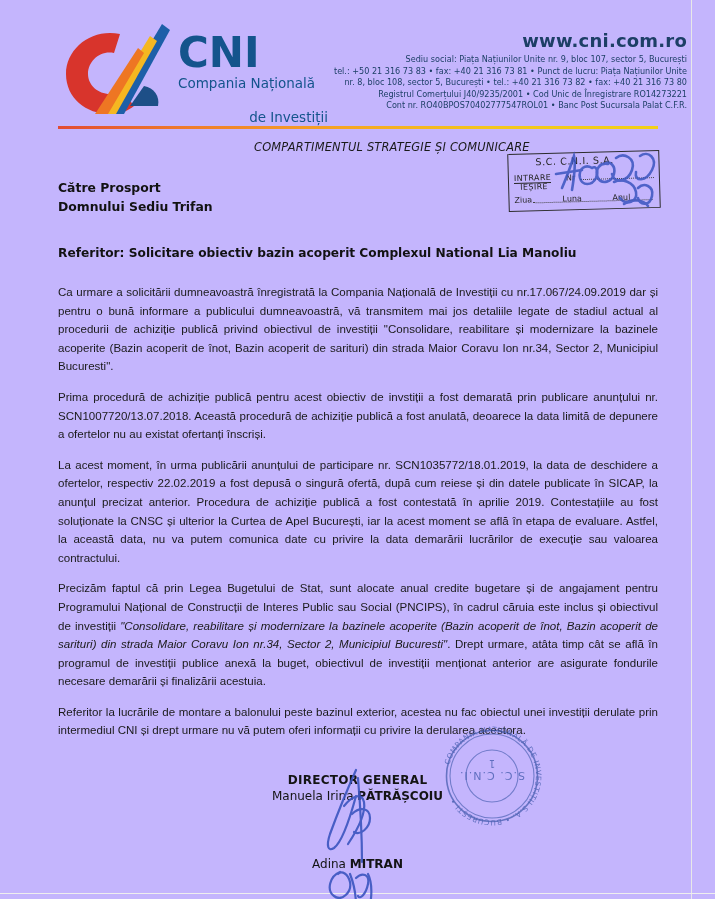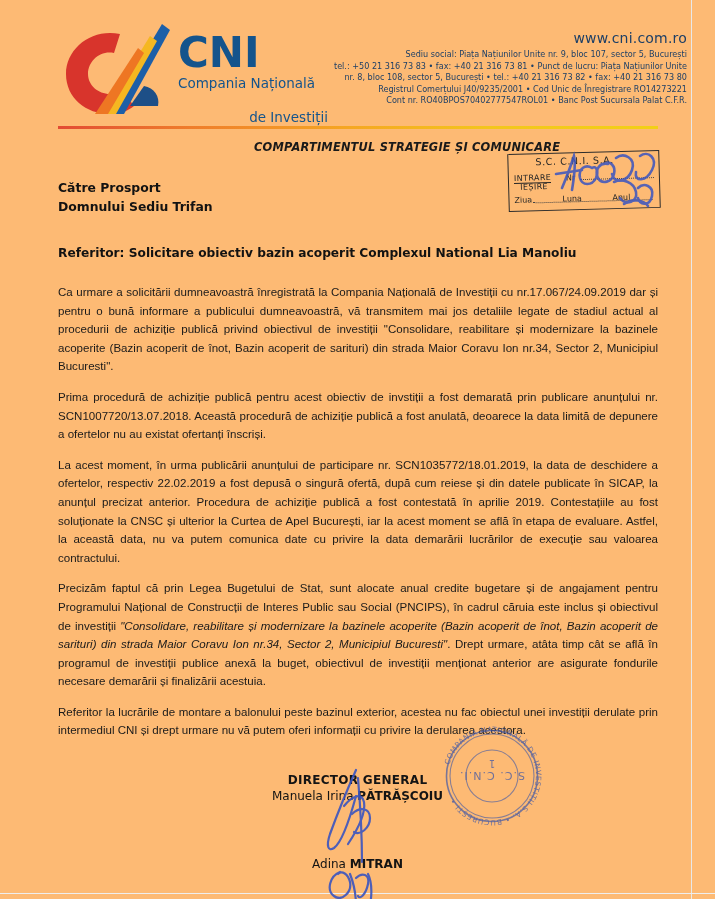--- a/index.html
+++ b/index.html
@@ -8,21 +8,21 @@
     background: #ffffff;
   }
   body {
     font-family: "DejaVu Sans", sans-serif;
     color: #161616;
   }
   #page {
     position: relative;
     width: 715px;
     height: 899px;
-    background: #fdba74;
+    background: #c4b5fd;
     overflow: hidden;
   }
 
   
   .scan-edge-right {
     position: absolute;
     top: 0;
     left: 691px;
     width: 1px;
     height: 899px;
@@ -86,22 +86,22 @@
   .contact {
     position: absolute;
     right: 28px;
     top: 30px;
     width: 362px;
     text-align: right;
     color: #1d3f66;
   }
   .contact .url {
     font-family: "DejaVu Sans", sans-serif;
-    font-weight: normal;
-    font-size: 14px;
+    font-weight: bold;
+    font-size: 18px;
     letter-spacing: 0.2px;
     margin-bottom: 3px;
   }
   .contact .line {
     font-family: "DejaVu Sans", sans-serif;
     font-size: 8.1px;
     line-height: 11.6px;
     white-space: nowrap;
   }
 
@@ -114,21 +114,21 @@
     background: linear-gradient(to right, #e24b33 0%, #ef7d2b 22%, #f5a623 48%, #f3c61d 72%, #f2d017 100%);
   }
 
   
   .dept-title {
     position: absolute;
     left: 254px;
     top: 140px;
     font-family: "DejaVu Sans", sans-serif;
     font-style: italic;
-    font-weight: bold;
+    font-weight: normal;
     font-size: 11.4px;
     letter-spacing: 0.2px;
     color: #1a1a1a;
   }
 
   
   .reg-stamp {
     position: absolute;
     left: 508px;
     top: 152px;

